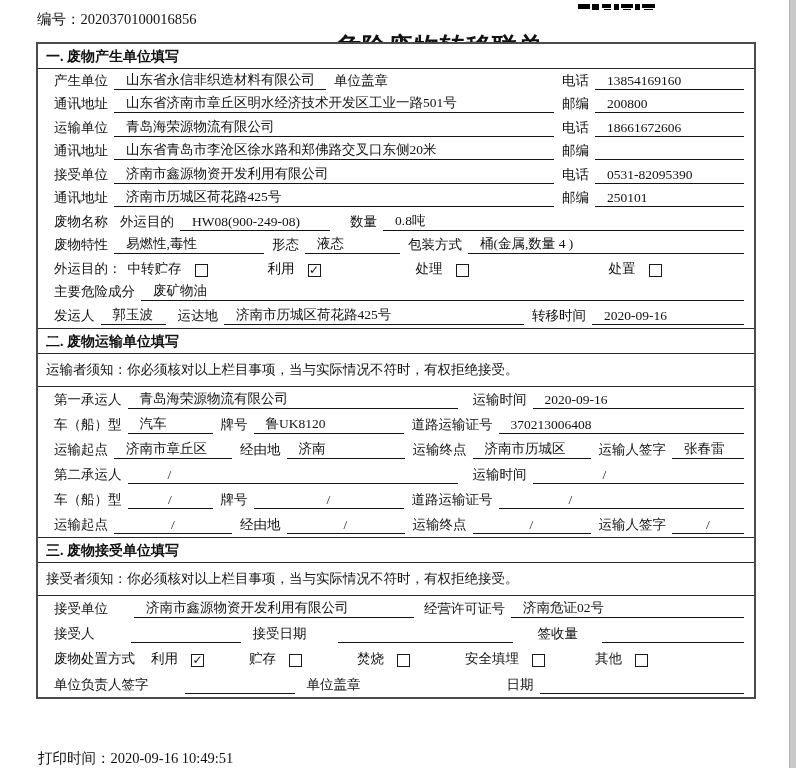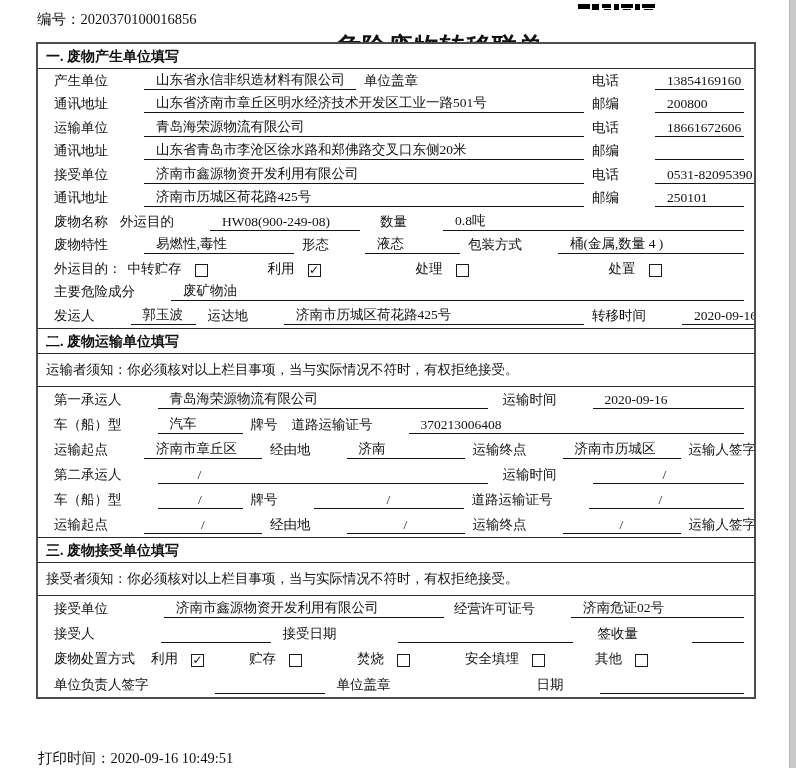--- a/index.html
+++ b/index.html
@@ -16,21 +16,21 @@
     position:absolute;left:36px;top:42px;width:720px;
     border:2px solid #4c4c4c;background:#fff;
   }
   .sec2,.sec3{border-top:1.5px solid #2b2b2b;}
   .sec-h{height:25px;border-bottom:1.5px solid #2b2b2b;font-weight:bold;font-size:14px;padding:4px 8px 0 8px;}
   .row{display:flex;align-items:flex-end;height:23.5px;padding:0 10px 3px 16px;font-size:13.5px;white-space:nowrap;overflow:hidden;}
   .sec2 .row,.sec3 .row{height:25px;}
   .sec3 .row-last{height:26px;}
   .notice{display:flex;align-items:center;height:33px;padding:0 8px;border-bottom:1px solid #2b2b2b;font-size:13.5px;}
   .lbl{flex:0 0 auto;padding-right:6px;}
-  .val{flex:0 0 auto;border-bottom:1px solid #141414;padding:0 2px 0 12px;min-height:17px;margin-left:30px;}
+  .val{flex:0 0 auto;border-bottom:1px solid #141414;padding:0 2px 0 12px;min-height:17px;}
   .fill{flex:1 1 auto;}
   .ctr{text-align:center;padding-left:2px;}
   .ind40{padding-left:40px;}
   .ind70{padding-left:70px;}
   .sp{flex:0 0 auto;}
   .cb{
     flex:0 0 auto;width:13px;height:13px;border:1.5px solid #1a1a1a;
     margin:0 0 1px 7px;font-size:12px;line-height:10px;text-align:center;font-weight:bold;
     font-family:"DejaVu Sans",sans-serif;
   }
@@ -181,20 +181,21 @@
       <span class="sp" style="width:15px"></span>
       <span class="lbl">运输时间</span>
       <span class="val fill">2020-09-16</span>
     </div>
 
     <div class="row">
       <span class="lbl">车（船）型</span>
       <span class="val" style="width:85px">汽车</span>
       <span class="sp" style="width:8px"></span>
       <span class="lbl">牌号</span>
+      <span class="val" style="width:150px">鲁UK8120</span>
       <span class="sp" style="width:8px"></span>
       <span class="lbl">道路运输证号</span>
       <span class="val fill">370213006408</span>
     </div>
 
     <div class="row">
       <span class="lbl">运输起点</span>
       <span class="val" style="width:118px">济南市章丘区</span>
       <span class="sp" style="width:8px"></span>
       <span class="lbl">经由地</span>

